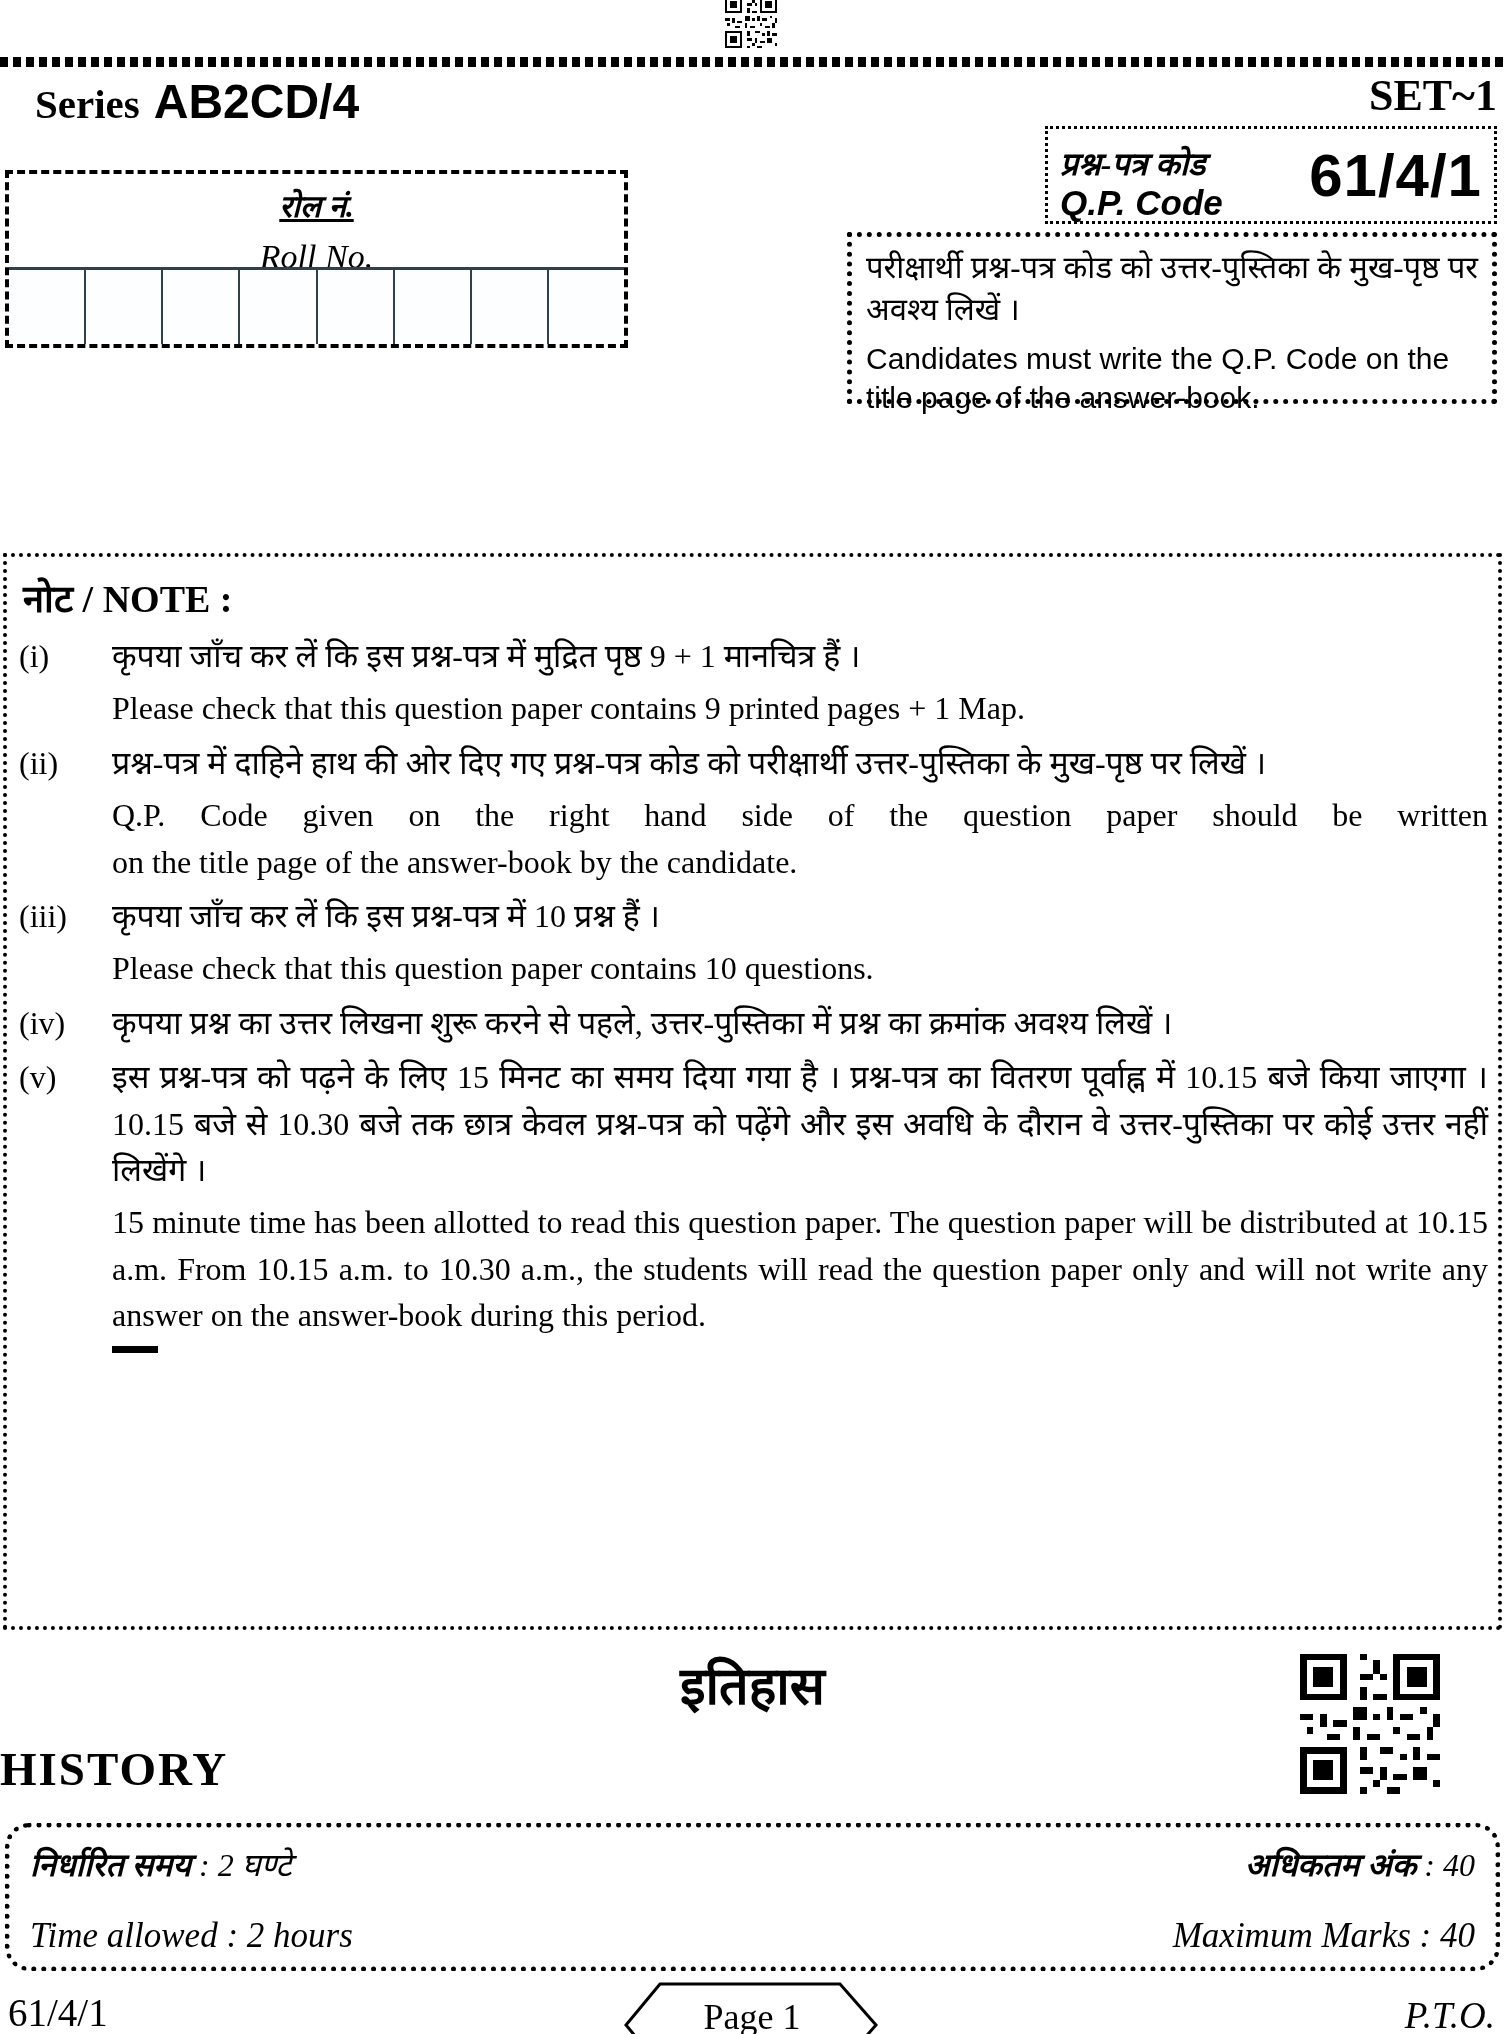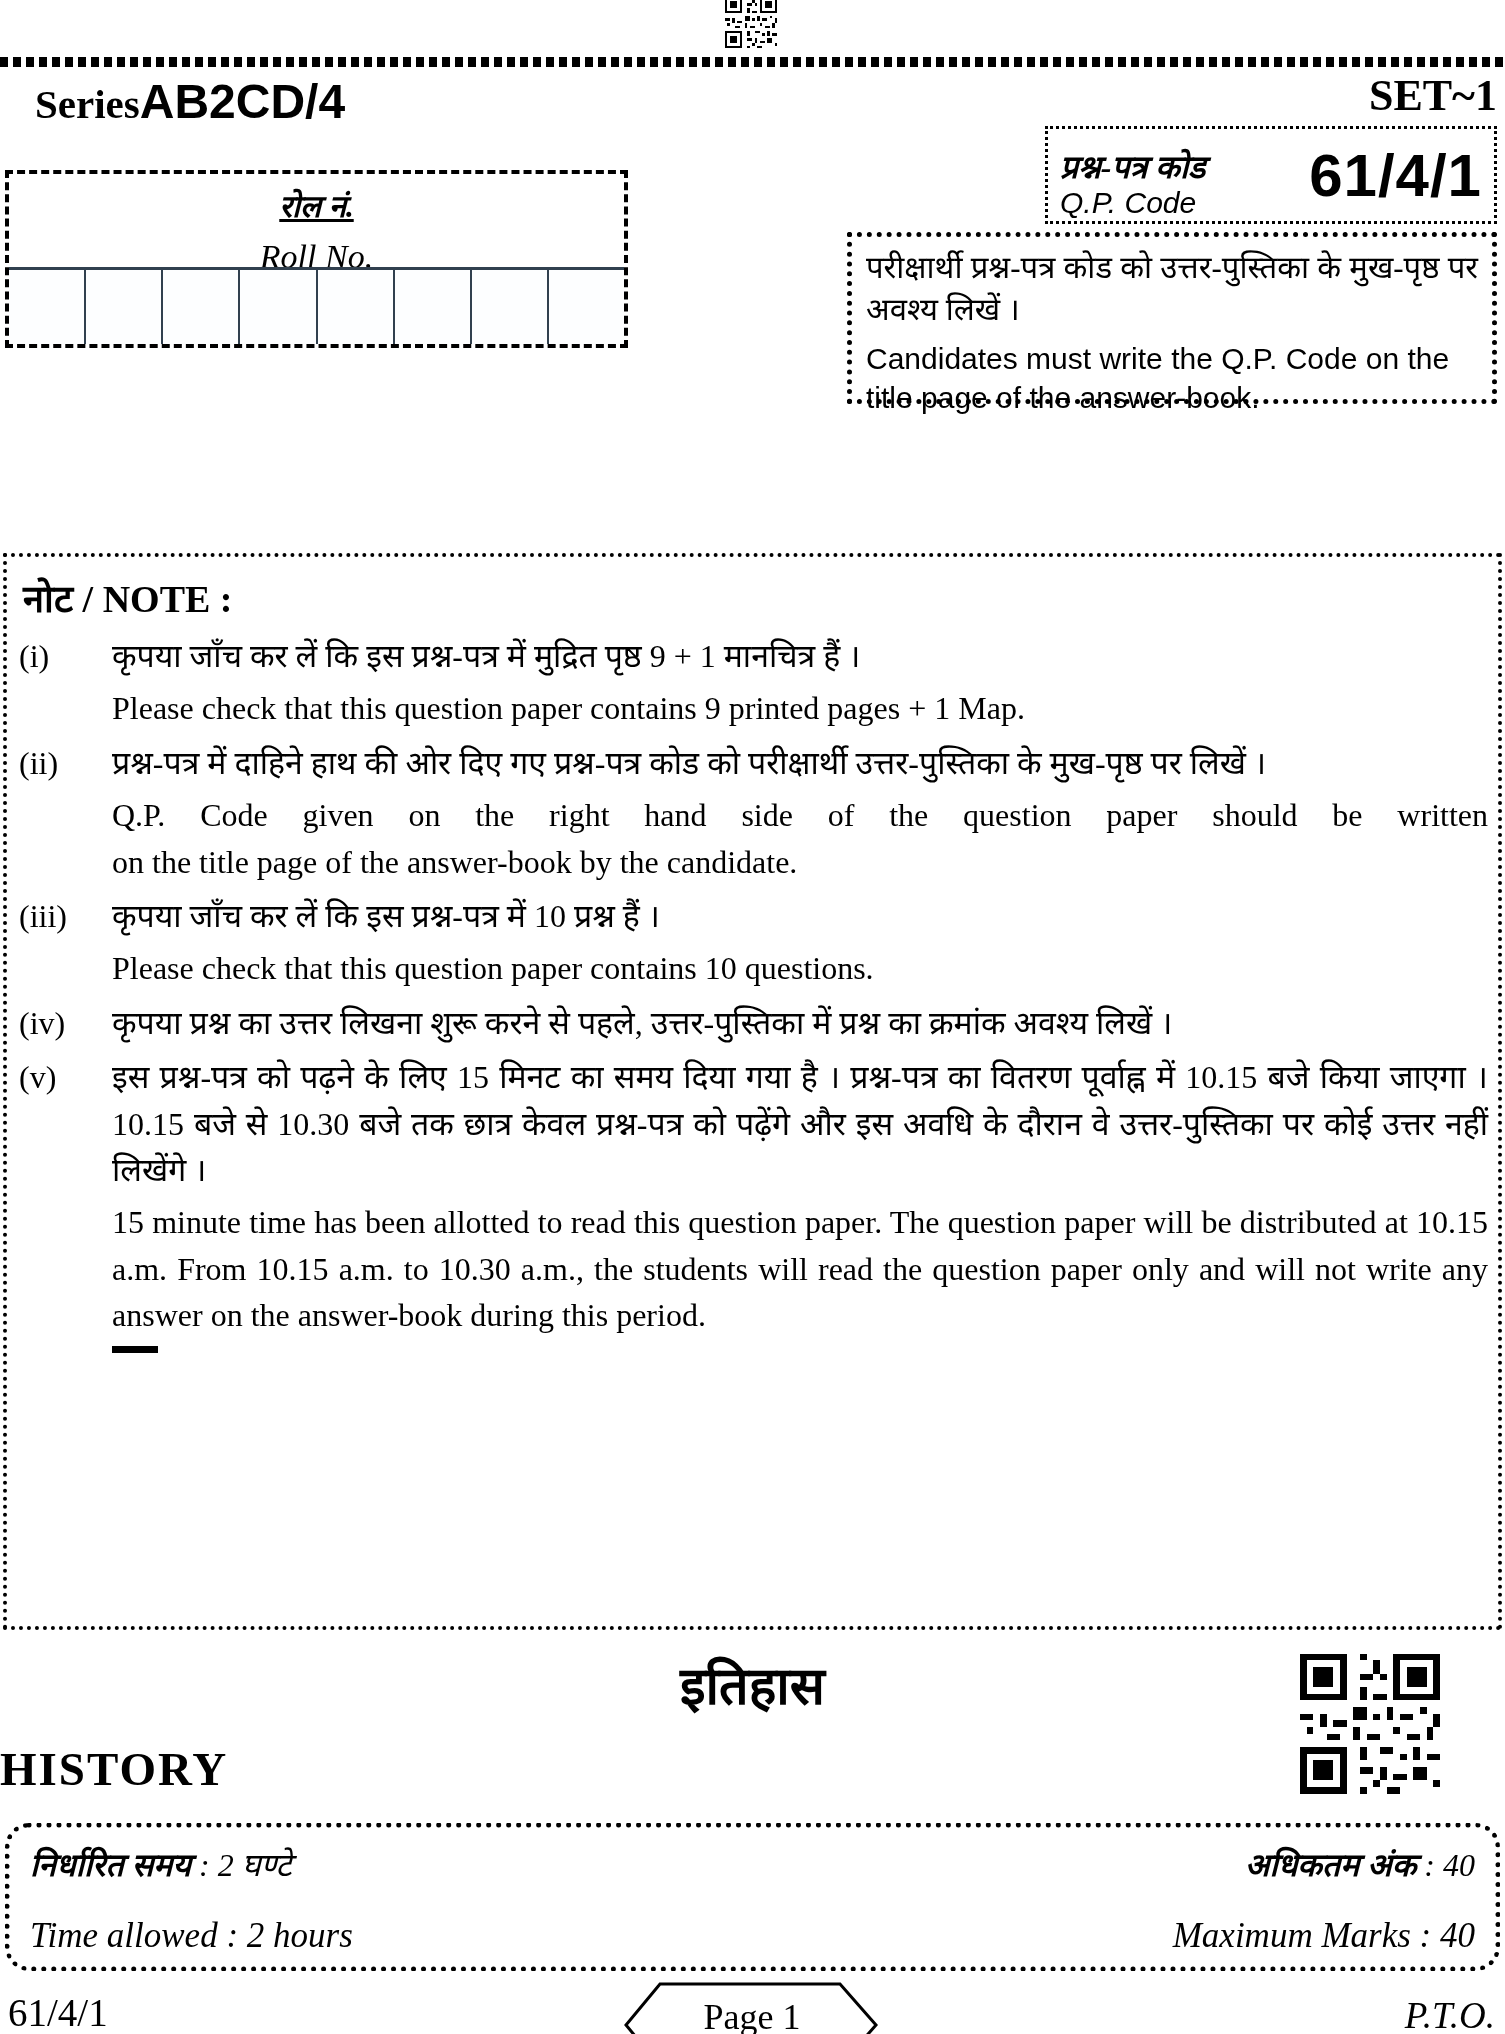--- a/index.html
+++ b/index.html
@@ -6,40 +6,40 @@
   .page{
     position:relative; width:1505px; height:2034px; margin:0 auto;
     background:#ffffff; color:#000; overflow:hidden;
     font-family:"Liberation Serif","DejaVu Serif",serif;
   }
   .b{font-weight:normal;}
   
   .qr-top{position:absolute; left:725px; top:-6px; width:52px; height:56px;}
   .top-rule{position:absolute; left:0; top:57px; width:100%; height:10px;
     background:repeating-linear-gradient(90deg,#000 0 8px,transparent 8px 13px);}
-  .series-line{position:absolute; left:35px; top:74px; display:flex; align-items:baseline; gap:0;}
+  .series-line{position:absolute; left:35px; top:74px; display:flex; align-items:baseline; gap:14px;}
   .series-word{font-size:41px; font-weight:bold;}
   .series-code{font-size:48px; font-weight:bold; font-family:"Liberation Sans","DejaVu Sans",sans-serif;}
   .set-label{position:absolute; right:8px; top:70px; font-size:44px; font-weight:bold;}
   
   .roll-box{position:absolute; left:5px; top:170px; width:623px; height:178px;
     border:4px dashed #000; box-sizing:border-box;text-decoration:underline;}
   .roll-hi{text-align:center; font-weight:bold; font-size:31px; margin-top:10px; font-style:italic;}
   .roll-en{text-align:center; font-style:italic; font-size:34px; margin-top:12px;}
   .roll-cells{position:absolute; left:0; right:0; bottom:0; height:74px; display:flex;
     border-top:3px solid #31404f;}
   .roll-cell{flex:1; border-right:2px solid #31404f; background:#fdfeff;}
   .roll-cell:last-child{border-right:none;}
   
   .qp-box{position:absolute; right:8px; top:126px; width:452px; height:98px;
     border:3px dotted #000; box-sizing:border-box;
     display:flex; align-items:center; padding:4px 12px;}
   .qp-labels{line-height:1.15;}
   .qp-hi{font-weight:bold; font-size:32px; font-style:italic;margin-top:19px;}
-  .qp-en{font-weight:normal; font-style:italic; font-size:30px; font-family:"Liberation Sans","DejaVu Sans",sans-serif;}
+  .qp-en{font-weight:bold; font-style:italic; font-size:35px; font-family:"Liberation Sans","DejaVu Sans",sans-serif;}
   .qp-code{margin-left:auto; font-weight:bold; font-size:60px; font-family:"Liberation Sans","DejaVu Sans",sans-serif; letter-spacing:1px;}
   
   .cand-box{position:absolute; right:8px; top:232px; width:650px; height:172px;
     border:5px dotted #000; box-sizing:border-box; padding:10px 14px;}
   .cand-hi{font-size:31px; line-height:1.35; text-align:justify;}
   .cand-en{font-size:30px; line-height:1.3; margin-top:8px; font-family:"Liberation Sans","DejaVu Sans",sans-serif;}
   
   .note-box{position:absolute; left:3px; top:553px; width:1499px; height:1077px;
     border:4px dotted #000; box-sizing:border-box; padding:12px 10px 0 10px;}
   .note-title{font-size:38px; font-weight:bold; margin:2px 0 10px 6px;}

